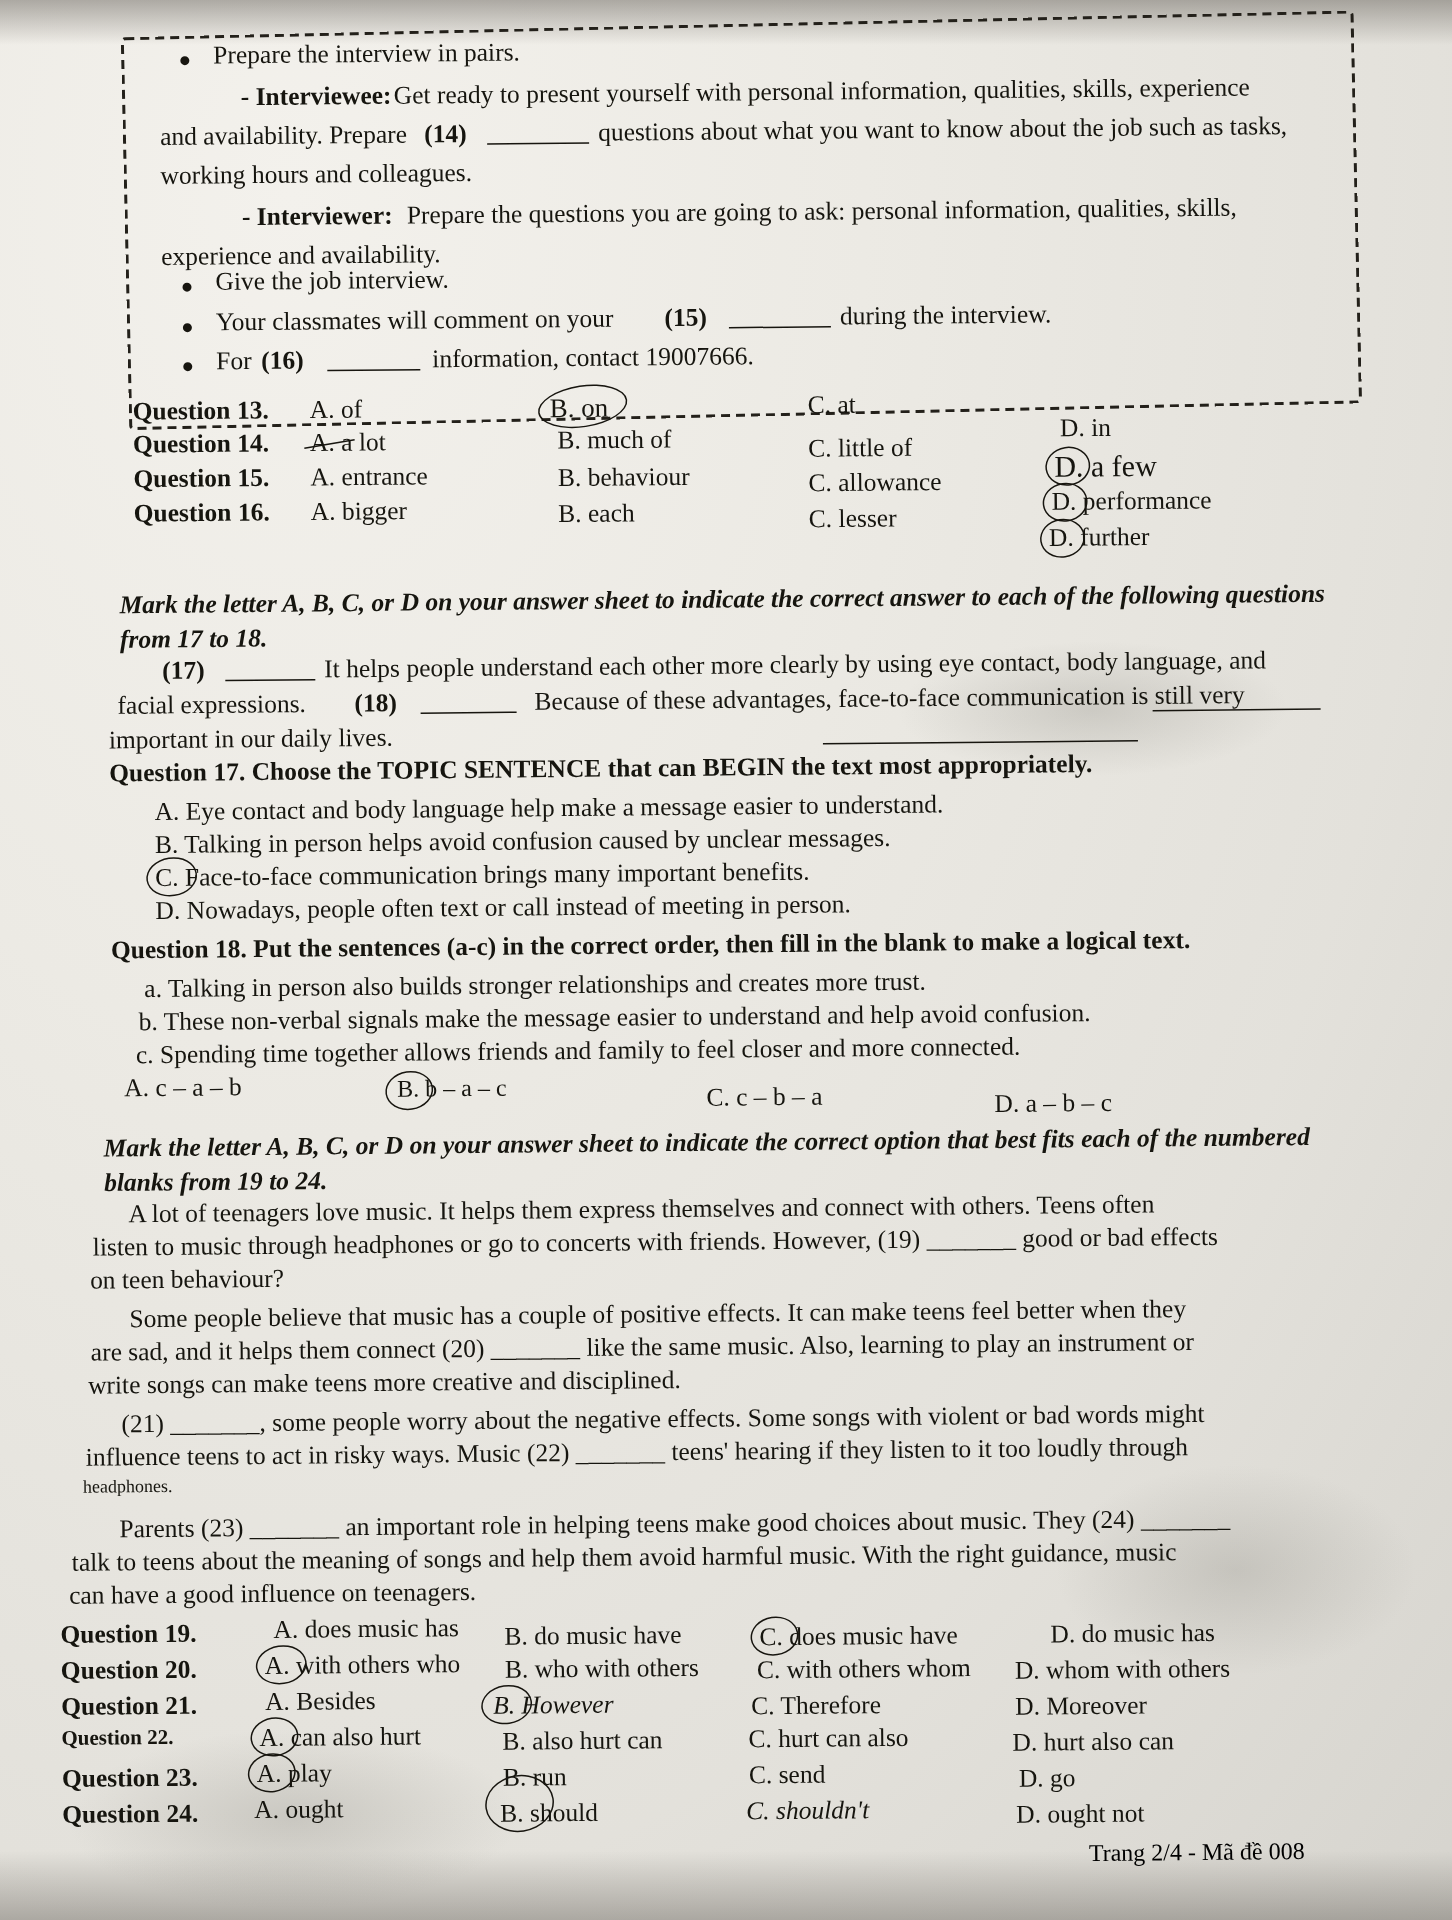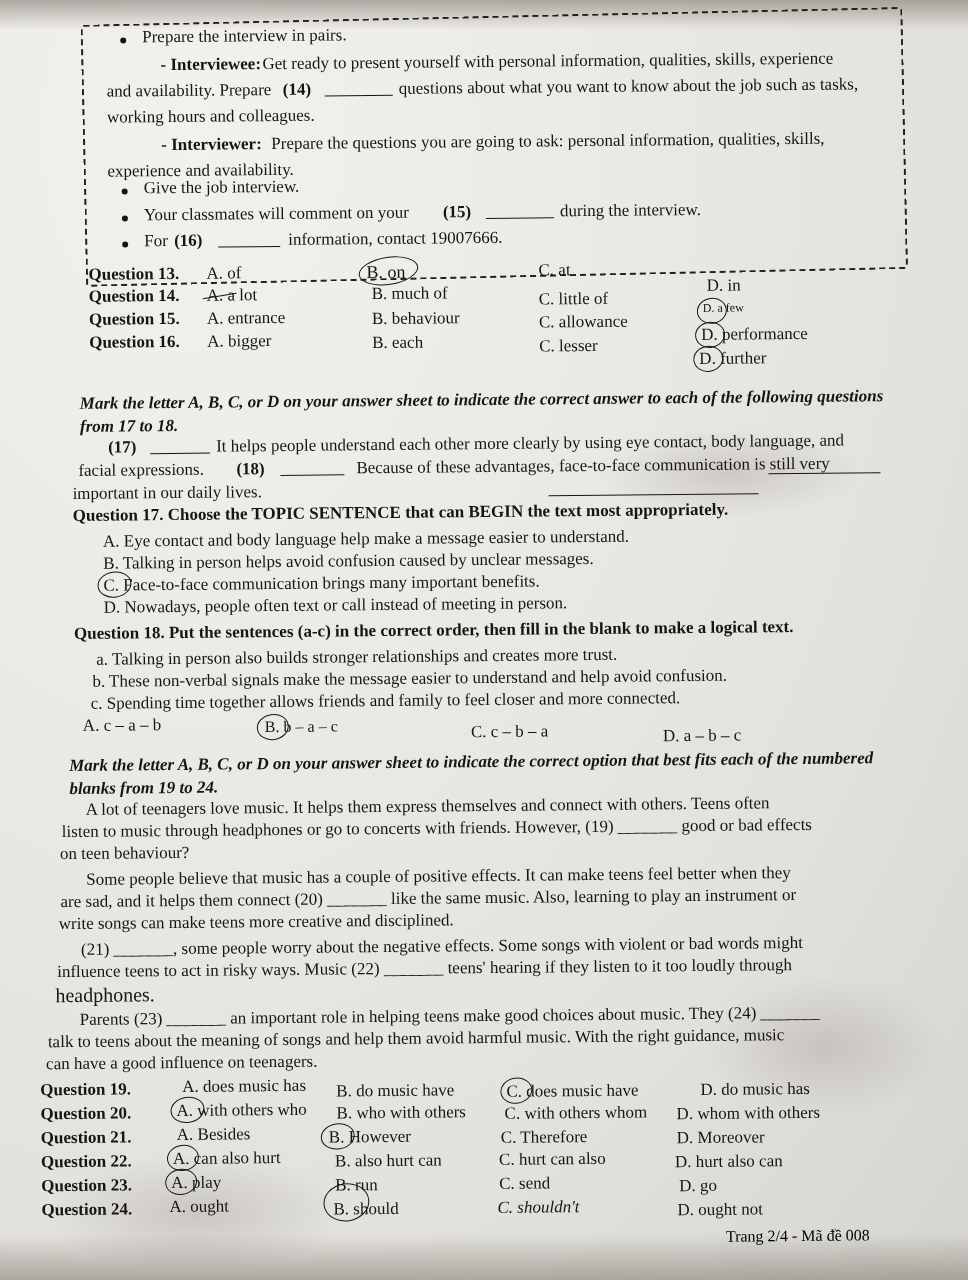--- a/index.html
+++ b/index.html
@@ -106,21 +106,21 @@
   <div class="txt" style="left:370px;top:261px;font-size:18px;">B. on</div>
   <div class="circle" style="left:362px;top:256px;width:58px;height:26px;"></div>
   <div class="txt" style="left:542px;top:261px;font-size:17px;">C. at</div>
   <div class="txt" style="left:710px;top:278px;font-size:17px;">D. in</div>
 
   <div class="txt b" style="left:92px;top:283px;font-size:17px;">Question 14.</div>
   <div class="txt" style="left:210px;top:283px;font-size:17px;">A. a lot</div>
   <div class="strike" style="left:206px;top:293px;width:34px;"></div>
   <div class="txt" style="left:375px;top:283px;font-size:17px;">B. much of</div>
   <div class="txt" style="left:542px;top:290px;font-size:17px;">C. little of</div>
-  <div class="txt" style="left:706px;top:303px;font-size:12px;text-align:right;">D. a few</div>
+  <div class="txt" style="left:706px;top:303px;font-size:20px;text-align:right;">D. a few</div>
   <div class="circle" style="left:700px;top:300px;width:28px;height:24px;"></div>
 
   <div class="txt b" style="left:92px;top:306px;font-size:17px;">Question 15.</div>
   <div class="txt" style="left:210px;top:306px;font-size:17px;">A. entrance</div>
   <div class="txt" style="left:375px;top:308px;font-size:17px;">B. behaviour</div>
   <div class="txt" style="left:542px;top:313px;font-size:17px;">C. allowance</div>
   <div class="txt" style="left:704px;top:327px;font-size:17px;">D. performance</div>
   <div class="circle" style="left:698px;top:324px;width:28px;height:24px;"></div>
 
   <div class="txt b" style="left:92px;top:329px;font-size:17px;">Question 16.</div>
@@ -165,21 +165,21 @@
   <div class="txt" style="left:84px;top:796px;width:800px;font-size:17px;">A lot of teenagers love music. It helps them express themselves and connect with others. Teens often</div>
   <div class="txt" style="left:60px;top:818px;width:830px;font-size:17px;">listen to music through headphones or go to concerts with friends. However, (19) _______ good or bad effects</div>
   <div class="txt" style="left:58px;top:840px;font-size:17px;">on teen behaviour?</div>
 
   <div class="txt" style="left:84px;top:866px;width:800px;font-size:17px;">Some people believe that music has a couple of positive effects. It can make teens feel better when they</div>
   <div class="txt" style="left:58px;top:888px;width:830px;font-size:17px;">are sad, and it helps them connect (20) _______ like the same music. Also, learning to play an instrument or</div>
   <div class="txt" style="left:56px;top:910px;font-size:17px;">write songs can make teens more creative and disciplined.</div>
 
   <div class="txt" style="left:78px;top:936px;width:810px;font-size:17px;">(21) _______, some people worry about the negative effects. Some songs with violent or bad words might</div>
   <div class="txt" style="left:54px;top:958px;width:840px;font-size:17px;">influence teens to act in risky ways. Music (22) _______ teens' hearing if they listen to it too loudly through</div>
-  <div class="txt" style="left:52px;top:980px;font-size:20px;">headphones.</div>
+  <div class="txt" style="left:52px;top:980px;font-size:12px;">headphones.</div>
 
   <div class="txt" style="left:76px;top:1006px;width:820px;font-size:17px;">Parents (23) _______ an important role in helping teens make good choices about music. They (24) _______</div>
   <div class="txt" style="left:44px;top:1028px;width:850px;font-size:17px;">talk to teens about the meaning of songs and help them avoid harmful music. With the right guidance, music</div>
   <div class="txt" style="left:42px;top:1050px;font-size:17px;">can have a good influence on teenagers.</div>
 
   <div class="txt b" style="left:36px;top:1076px;font-size:17px;">Question 19.</div>
   <div class="txt" style="left:178px;top:1074px;font-size:17px;">A. does music has</div>
   <div class="txt" style="left:332px;top:1080px;font-size:17px;">B. do music have</div>
   <div class="txt" style="left:502px;top:1082px;font-size:17px;">C. does music have</div>
   <div class="circle" style="left:496px;top:1078px;width:30px;height:24px;"></div>
@@ -187,26 +187,26 @@
 
   <div class="txt b" style="left:36px;top:1100px;font-size:17px;">Question 20.</div>
   <div class="txt" style="left:172px;top:1098px;font-size:17px;">A. with others who</div>
   <div class="circle" style="left:166px;top:1094px;width:32px;height:24px;"></div>
   <div class="txt" style="left:332px;top:1102px;font-size:17px;">B. who with others</div>
   <div class="txt" style="left:500px;top:1104px;font-size:17px;">C. with others whom</div>
   <div class="txt" style="left:672px;top:1106px;font-size:17px;">D. whom with others</div>
 
   <div class="txt b" style="left:36px;top:1124px;font-size:17px;">Question 21.</div>
   <div class="txt" style="left:172px;top:1122px;font-size:17px;font-family:Liberation Serif, serif;">A. Besides</div>
-  <div class="txt" style="left:324px;top:1126px;font-size:17px;">B. However</div>
+  <div class="txt" style="left:324px;top:1126px;font-size:17px;font-style:italic;">B. However</div>
   <div class="circle" style="left:316px;top:1122px;width:32px;height:24px;"></div>
   <div class="txt" style="left:496px;top:1128px;font-size:17px;">C. Therefore</div>
   <div class="txt" style="left:672px;top:1130px;font-size:17px;">D. Moreover</div>
 
-  <div class="txt b" style="left:36px;top:1148px;font-size:17px;">Question 22.</div>
+  <div class="txt b" style="left:36px;top:1148px;font-size:14px;">Question 22.</div>
   <div class="txt" style="left:168px;top:1146px;font-size:17px;">A. can also hurt</div>
   <div class="circle" style="left:162px;top:1142px;width:30px;height:24px;"></div>
   <div class="txt" style="left:330px;top:1150px;font-size:17px;">B. also hurt can</div>
   <div class="txt" style="left:494px;top:1150px;font-size:17px;">C. hurt can also</div>
   <div class="txt" style="left:670px;top:1154px;font-size:17px;">D. hurt also can</div>
 
   <div class="txt b" style="left:36px;top:1172px;font-size:17px;">Question 23.</div>
   <div class="txt" style="left:166px;top:1170px;font-size:17px;">A. play</div>
   <div class="circle" style="left:160px;top:1166px;width:30px;height:24px;"></div>
   <div class="txt" style="left:330px;top:1174px;font-size:17px;">B. run</div>

